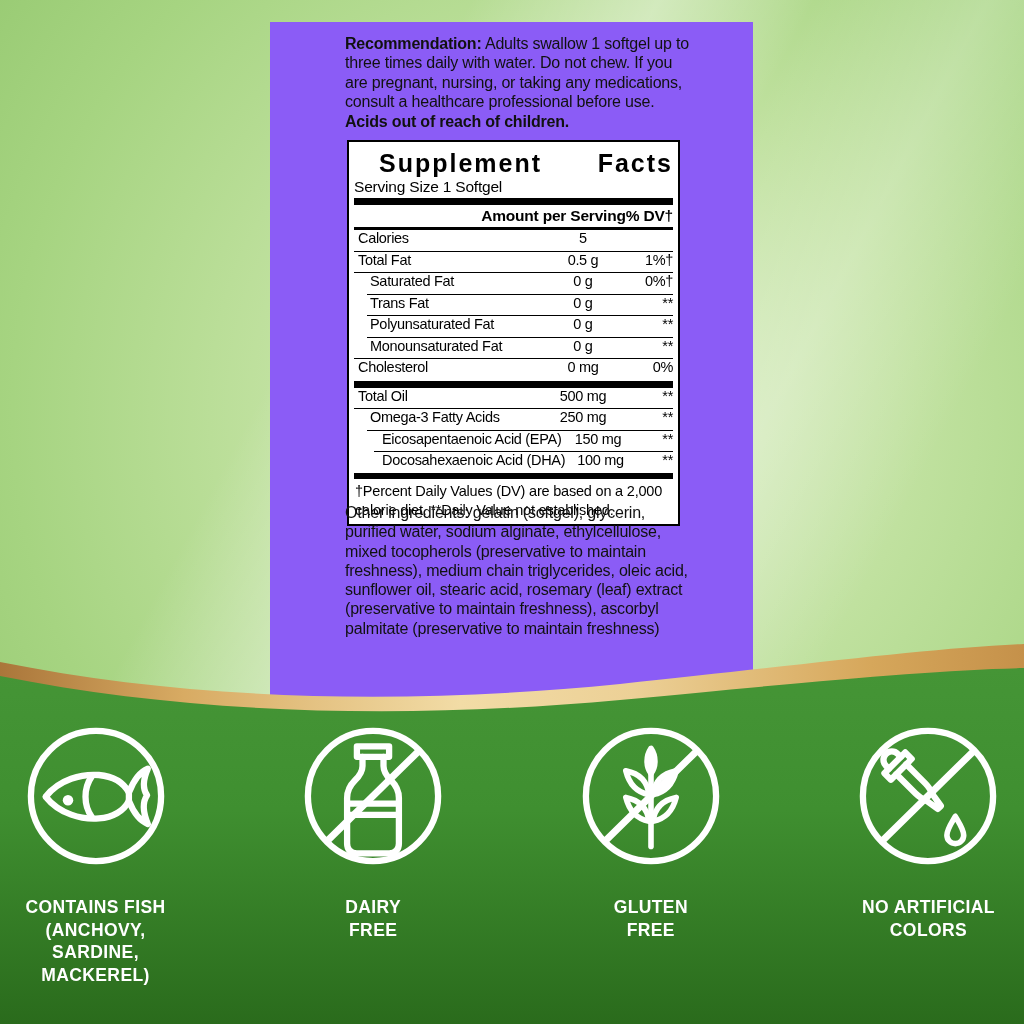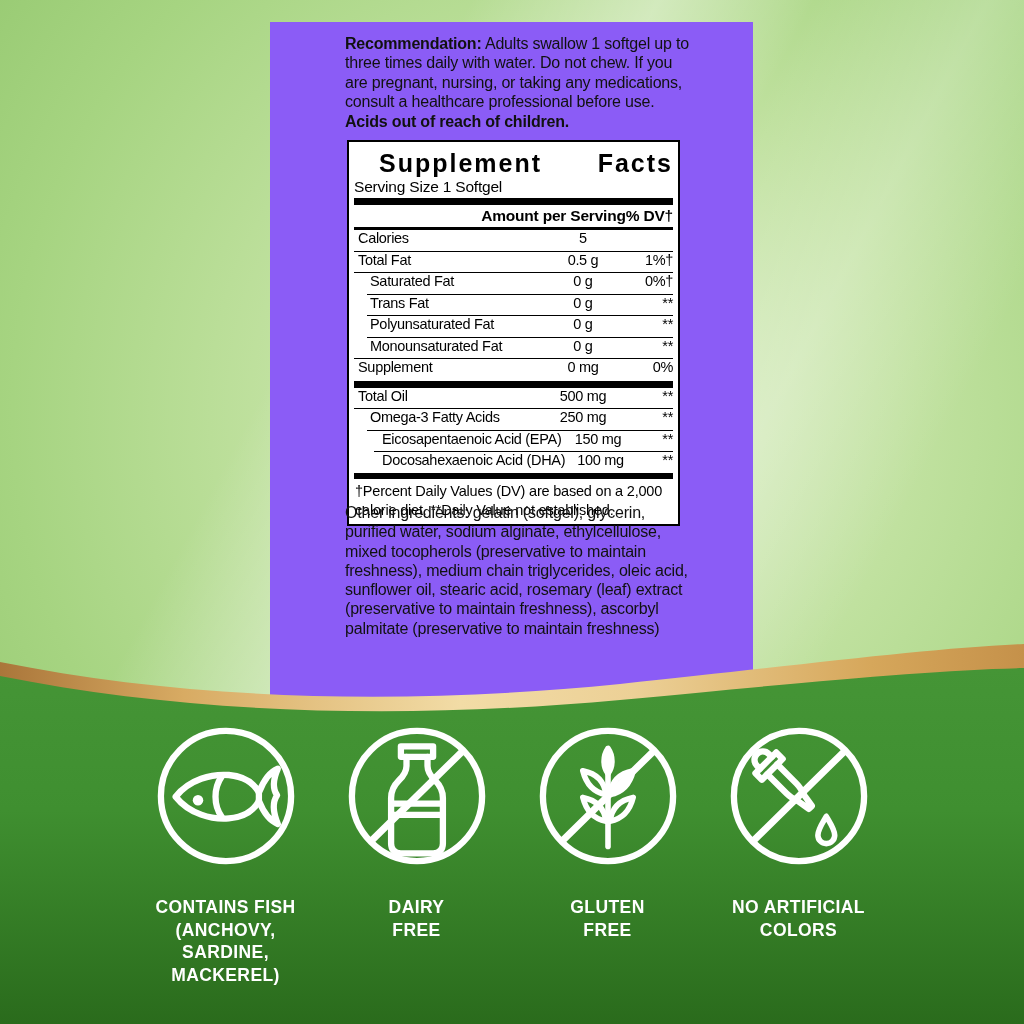--- a/index.html
+++ b/index.html
@@ -30,21 +30,21 @@
   .ra{width:88px;text-align:center;white-space:nowrap;}
   .rd{width:46px;text-align:right;white-space:nowrap;}
   .hairline{height:1px;background:#000;}
   .sf-footnote{font-size:14.5px;line-height:19px;padding:3px 1px 2px 1px;letter-spacing:-0.2px;}
 
   .other{position:absolute;left:75px;top:481px;width:354px;margin:0;
          font-size:16px;line-height:19.3px;color:#111;letter-spacing:-0.2px;}
 
   .wave{position:absolute;left:0;top:600px;}
 
-  .badges{position:absolute;left:0;top:726px;width:1024px;display:flex;justify-content:center;}
+  .badges{position:absolute;left:0;top:726px;width:1024px;display:flex;justify-content:space-between;}
   .badge{width:191px;display:flex;flex-direction:column;align-items:center;}
   .badge-icon{width:140px;height:140px;}
   .badge-icon svg{width:100%;height:100%;display:block;}
   .badge-label{margin-top:30px;color:#fff;font-weight:bold;font-size:17.5px;
                line-height:22.5px;text-align:center;letter-spacing:0.4px;}
 </style>
 </head>
 <body>
 
 <div class="stage">
@@ -95,21 +95,21 @@
             <span class="rd">**</span>
           </div>
           <div class="hairline" style="margin-left: 13px;"></div>
           <div class="sf-row">
             <span class="rn" style="padding-left: 16px;">Monounsaturated Fat</span>
             <span class="ra">0 g</span>
             <span class="rd">**</span>
           </div>
           <div class="hairline" style="margin-left: 0px;"></div>
           <div class="sf-row">
-            <span class="rn" style="padding-left: 4px;">Supplement</span>
+            <span class="rn" style="padding-left: 4px;">Cholesterol</span>
             <span class="ra">0 mg</span>
             <span class="rd">0%</span>
           </div>
         </div>
       <div class="bar7"></div>
       <div id="sf-rows-2">
           <div class="sf-row">
             <span class="rn" style="padding-left: 4px;">Total Oil</span>
             <span class="ra">500 mg</span>
             <span class="rd">**</span>

